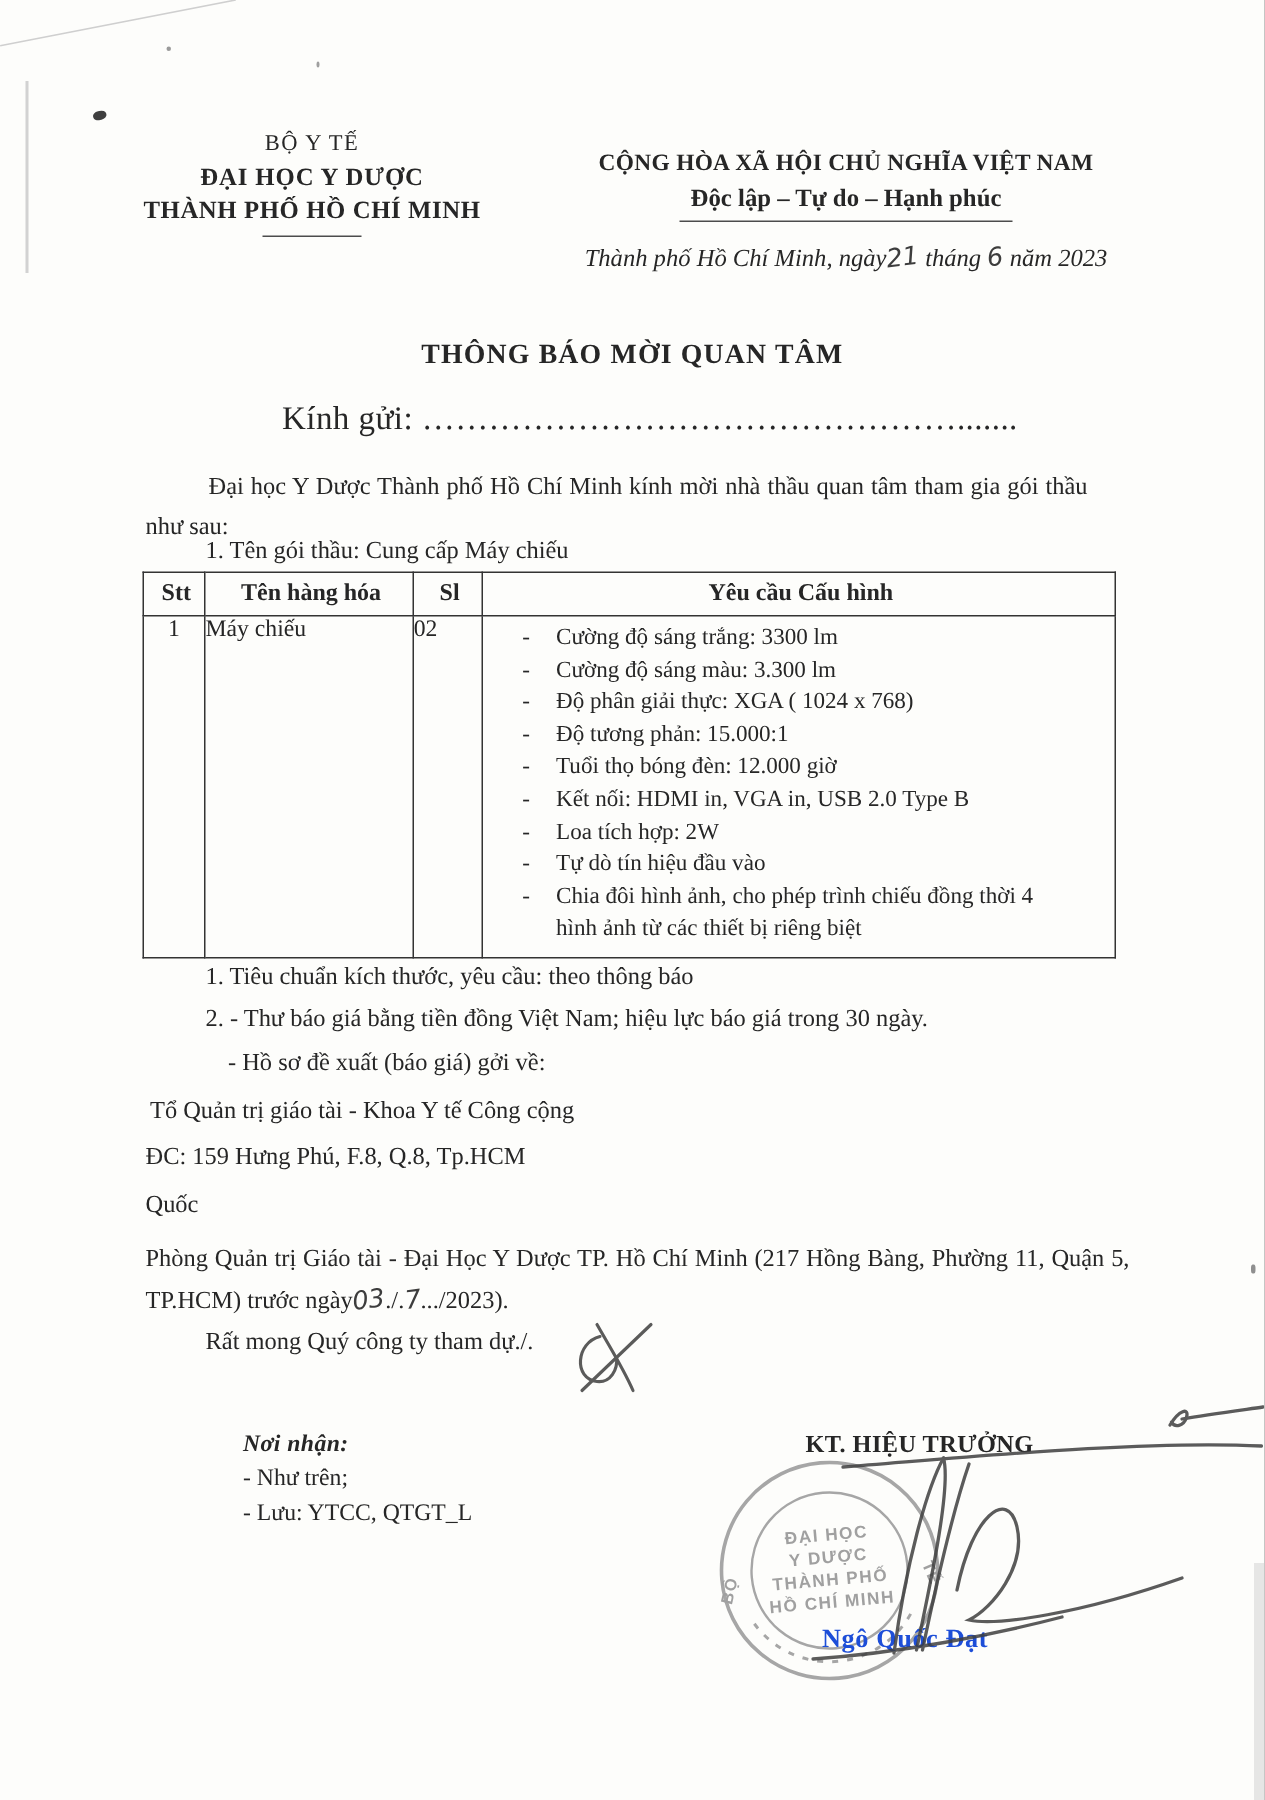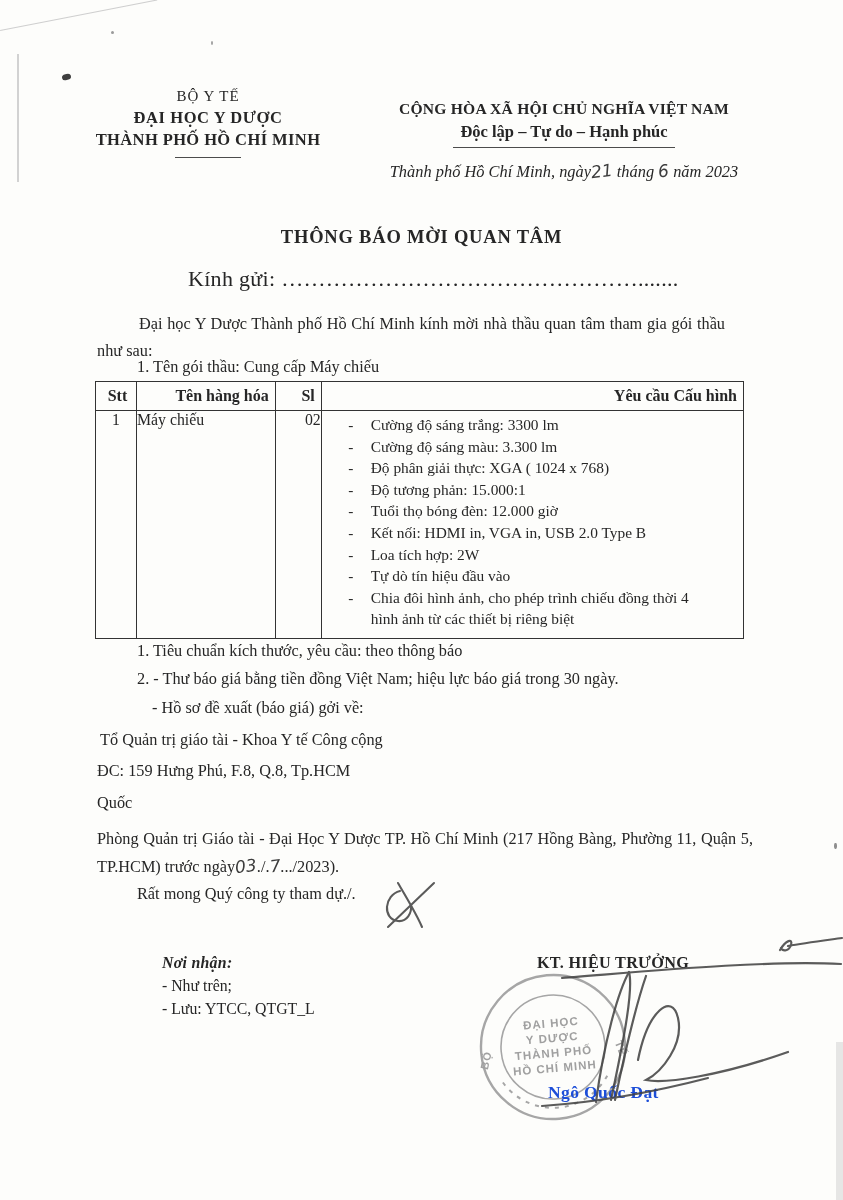--- a/index.html
+++ b/index.html
@@ -29,25 +29,25 @@
   .title{left:0;right:0;top:227px;font-size:18.5px;font-weight:bold;letter-spacing:.8px;}
   .salutation{left:188px;top:266px;font-size:22px;letter-spacing:.3px;}
   .intro{left:97px;top:310px;width:628px;font-size:16.3px;line-height:27px;
          text-align:justify;text-indent:42px;}
   .pkg{left:137px;top:357px;font-size:16.3px;}
 
   
   table.req{position:absolute;left:95px;top:381px;width:649px;border-collapse:collapse;
             font-size:15.8px;color:#262626;}
   table.req th,table.req td{border:1.4px solid #333;padding:0;}
-  table.req th{font-weight:bold;height:26px;text-align:right;padding:1px 6px 1px 9px;font-size:16px;}
+  table.req th{font-weight:bold;height:26px;text-align:center;padding:1px 6px 1px 9px;font-size:16px;}
   table.req th.c1,table.req td.c1{text-align:center;}
   table.req td{vertical-align:top;}
   td.cell-name{padding:3px 6px 3px 9px;}
-  td.cell-qty{text-align:right;padding-top:3px;}
+  td.cell-qty{text-align:left;padding-top:3px;}
   td.cell-stt{padding-top:3px;}
   .specs{padding:3px 6px 8px 24px;}
   .spec{display:flex;line-height:21.6px;font-size:15.4px;}
   .spec .dash{width:10px;flex:0 0 10px;margin-right:15px;text-align:center;}
   .spec .txt{max-width:345px;}
 
   .note1{left:137px;top:641px;font-size:16.3px;}
   .note2{left:137px;top:669px;font-size:16.3px;}
   .note3{left:152px;top:698px;font-size:16.3px;}
   .rcp1{left:100px;top:730px;font-size:16.3px;}

